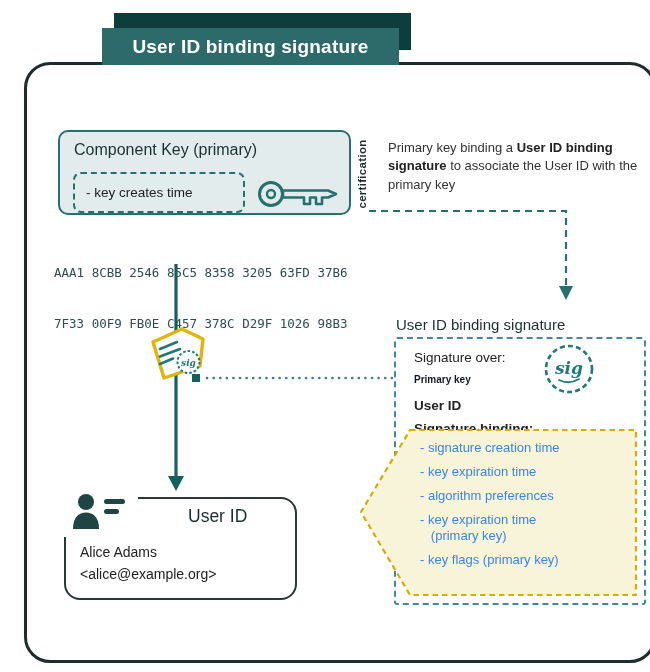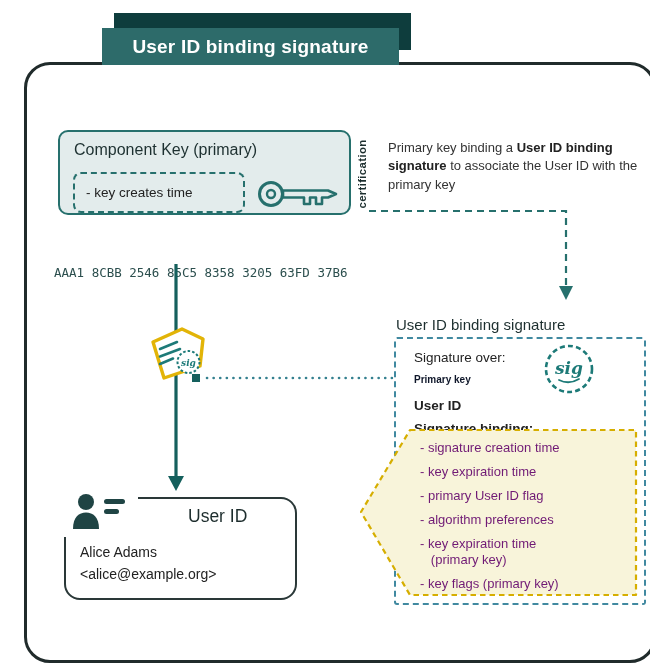--- a/index.html
+++ b/index.html
@@ -37,21 +37,21 @@
 
   .binding-title{position:absolute;left:380px;top:316px;font-size:15px;color:#1d2f2f;}
   .binding-box{position:absolute;left:378px;top:337px;width:252px;height:268px;
     border:2px dashed #4089a0;border-radius:3px;box-sizing:border-box;background:transparent;}
   .sig-over{position:absolute;left:398px;top:350px;font-size:13.5px;color:#222;}
   .stamp{position:absolute;left:524px;top:340px;}
   .b-item1{position:absolute;left:398px;top:374px;font-size:10px;font-weight:bold;color:#0f172a;}
   .b-item2{position:absolute;left:398px;top:398px;font-size:13.5px;font-weight:bold;color:#222;}
   .meta-label{position:absolute;left:398px;top:421px;font-size:13.5px;font-weight:bold;color:#222;}
   .meta-shape{position:absolute;left:340px;top:424px;}
-  .meta-list{position:absolute;left:404px;top:440px;font-size:13px;color:#701a75;}
+  .meta-list{position:absolute;left:404px;top:440px;font-size:13px;color:#3b82f6;}
   .meta-item{margin-bottom:8px;line-height:16px;white-space:pre-wrap;}
 
   .uid-box{position:absolute;left:48px;top:497px;width:233px;height:103px;
     border:2.5px solid #2a3838;border-radius:16px;box-sizing:border-box;}
   .uid-icon-wrap{position:absolute;left:44px;top:487px;width:78px;height:50px;background:#fff;
     display:flex;align-items:center;justify-content:center;}
   .uid-title{position:absolute;left:172px;top:506px;font-size:17.5px;color:#1d2d2d;}
   .uid-name{position:absolute;left:64px;top:544px;font-size:14px;color:#222;}
   .uid-email{position:absolute;left:64px;top:566px;font-size:14px;color:#222;}
 </style>
@@ -76,20 +76,21 @@
       <path d="M27 15.5 H72 L80 19 L72 22.5 H66 V29 H60 V22.5 H54 V29 H48 V22.5 H27 Z" fill="#e3ecec" stroke="#26706d" stroke-width="2.6" stroke-linejoin="round"></path>
     </svg>
   </div>
 
   <div class="cert-label">certification</div>
 
   <div class="annotation"><span>Primary key binding a </span><b>User ID binding signature</b><span> to associate the User ID with the primary key</span></div>
 
   <div class="fingerprint">
     <div>AAA1 8CBB 2546 85C5 8358 3205 63FD 37B6</div>
+    <div>7F33 00F9 FB0E C457 378C D29F 1026 98B3</div>
   </div>
 
   <svg class="connectors" width="650" height="672" viewBox="0 0 650 672">
     <path d="M353 211 H550 V286" fill="none" stroke="#26706d" stroke-width="2.2" stroke-dasharray="7 5"></path>
     <polygon points="543,286 557,286 550,300" fill="#26706d"></polygon>
     <path d="M160 264 V477" fill="none" stroke="#15605d" stroke-width="3.2"></path>
     <polygon points="152,476 168,476 160,491" fill="#15605d"></polygon>
     <rect x="176" y="374" width="8" height="8" fill="#15605d"></rect>
     <path d="M191 378 H376" fill="none" stroke="#34808f" stroke-width="2.6" stroke-dasharray="0.1 6.5" stroke-linecap="round"></path>
   </svg>
@@ -115,21 +116,20 @@
   <div class="b-item1">Primary key</div>
   <div class="b-item2">User ID</div>
   <div class="meta-label">Signature binding:</div>
 
   <svg class="meta-shape" width="292" height="178" viewBox="0 0 292 178">
     <polygon points="54,6 280,6 280,171 54,171 5,88" fill="#f8f4da" stroke="#d6ae00" stroke-width="2.2" stroke-dasharray="5.5 4" stroke-linejoin="round"></polygon>
   </svg>
   <div class="meta-list">
       <div class="meta-item">- signature creation time</div>
       <div class="meta-item">- key expiration time</div>
-      <div class="meta-item">- primary User ID flag</div>
       <div class="meta-item">- algorithm preferences</div>
       <div class="meta-item">- key expiration time
    (primary key)</div>
       <div class="meta-item">- key flags (primary key)</div>
     </div>
 
   <div class="uid-box"></div>
   <div class="uid-icon-wrap">
     <svg width="56" height="42" viewBox="0 0 56 42">
       <circle cx="15" cy="11" r="8" fill="#1f4444"></circle>

